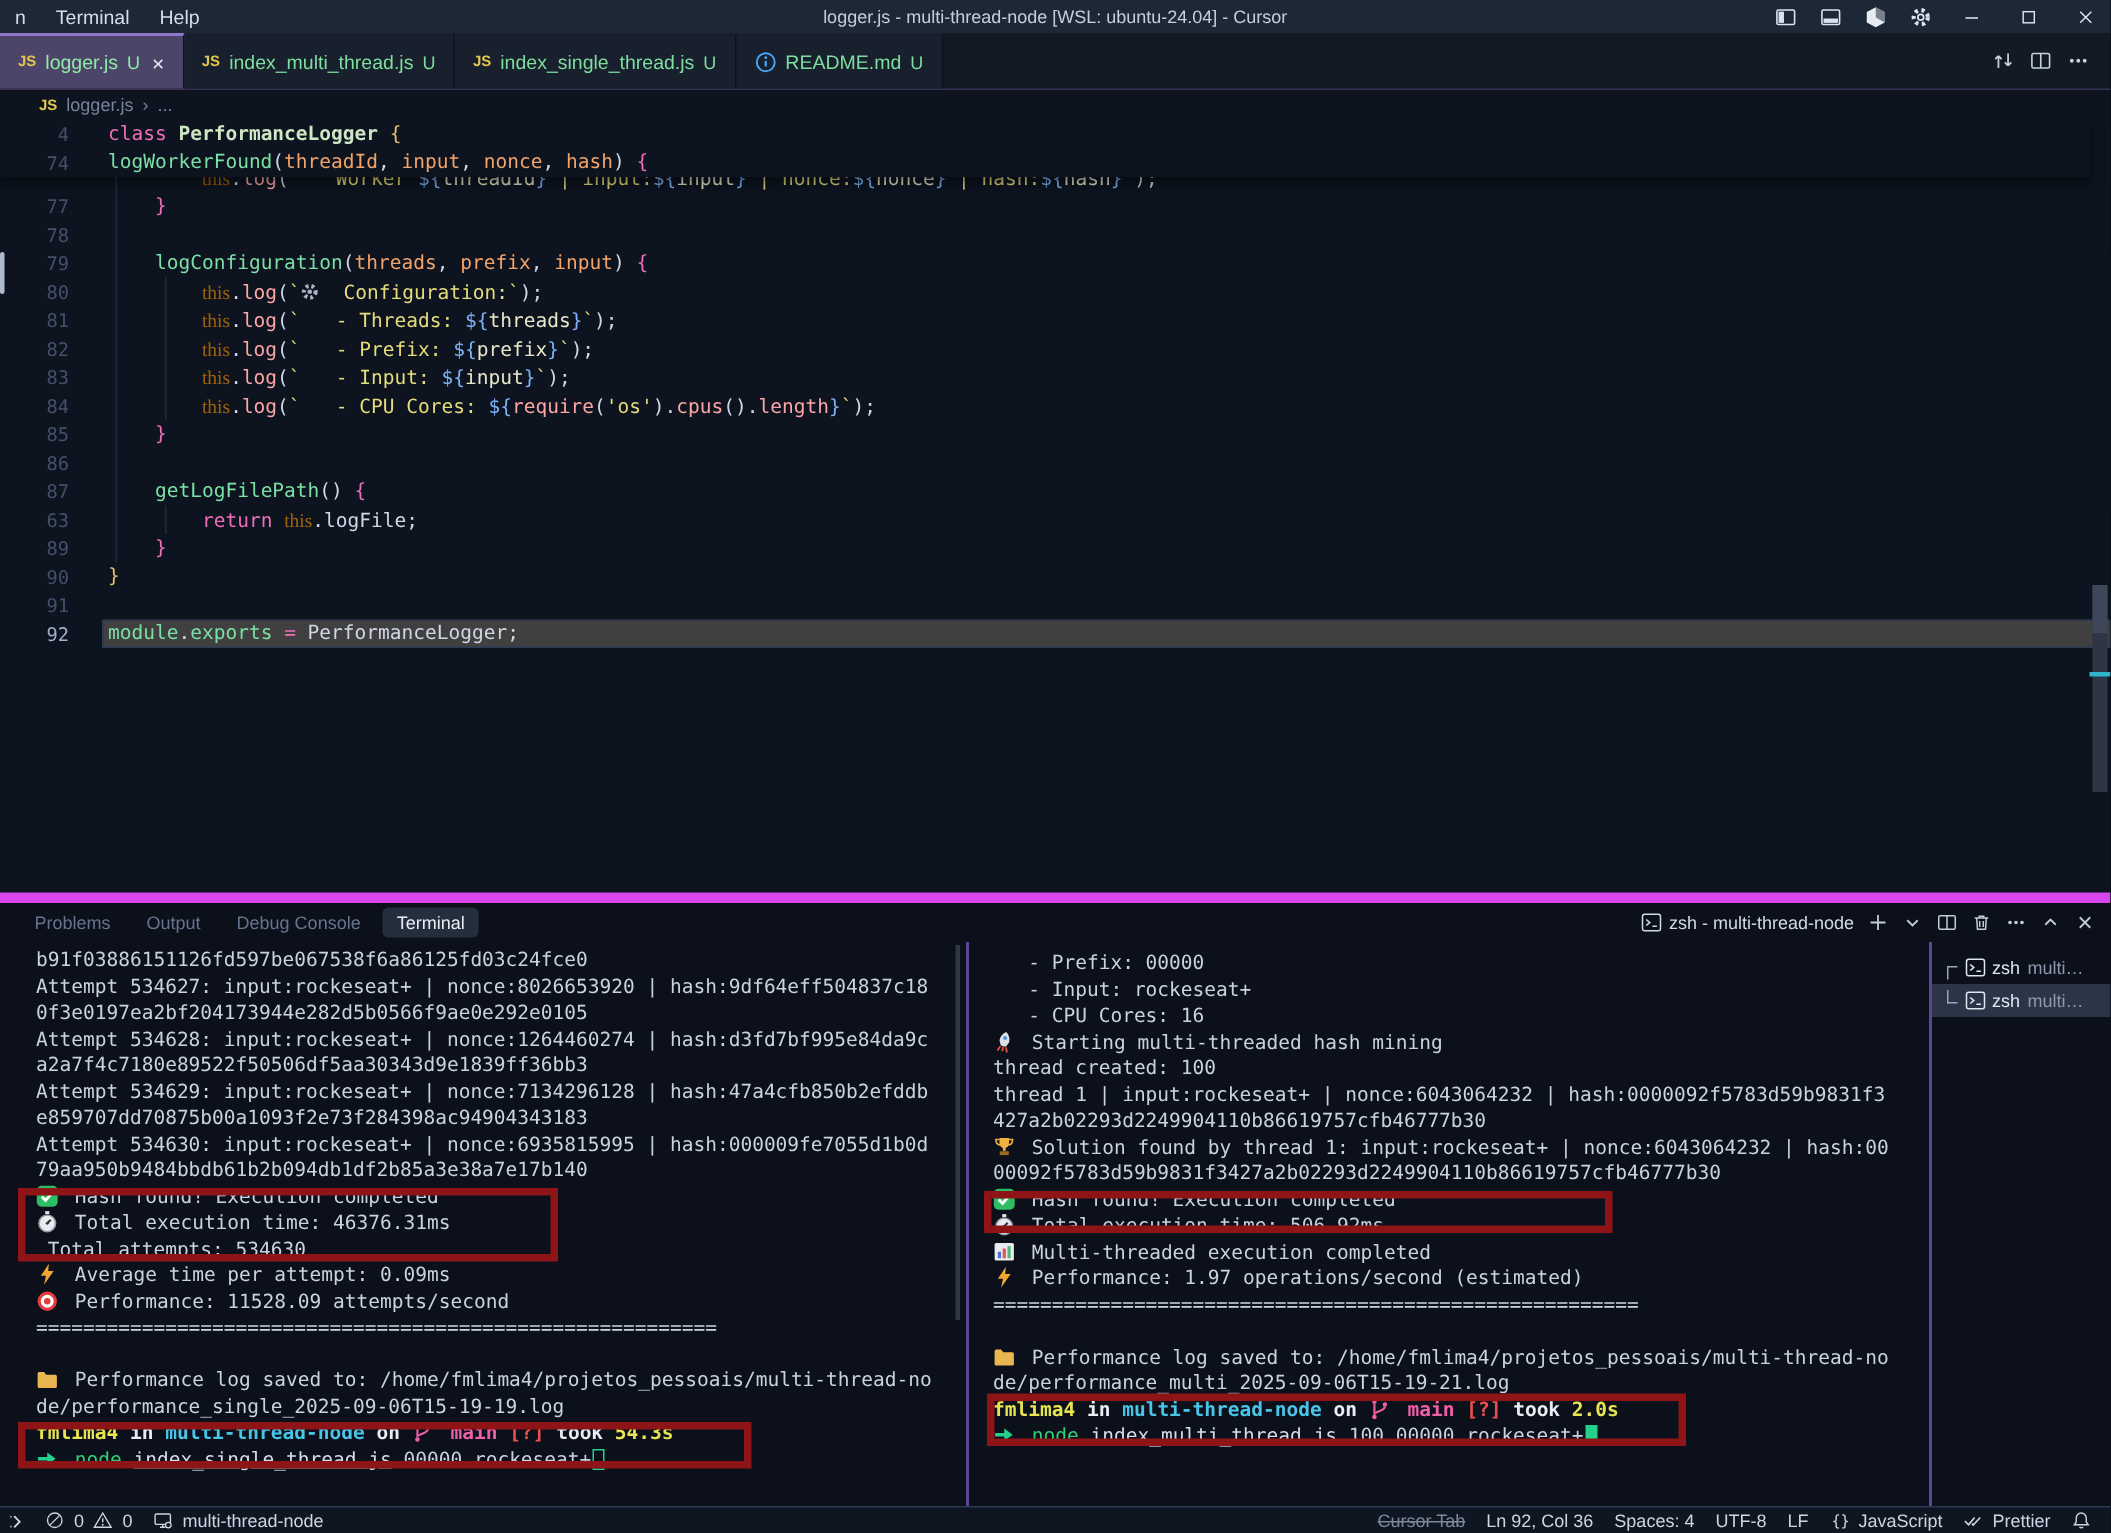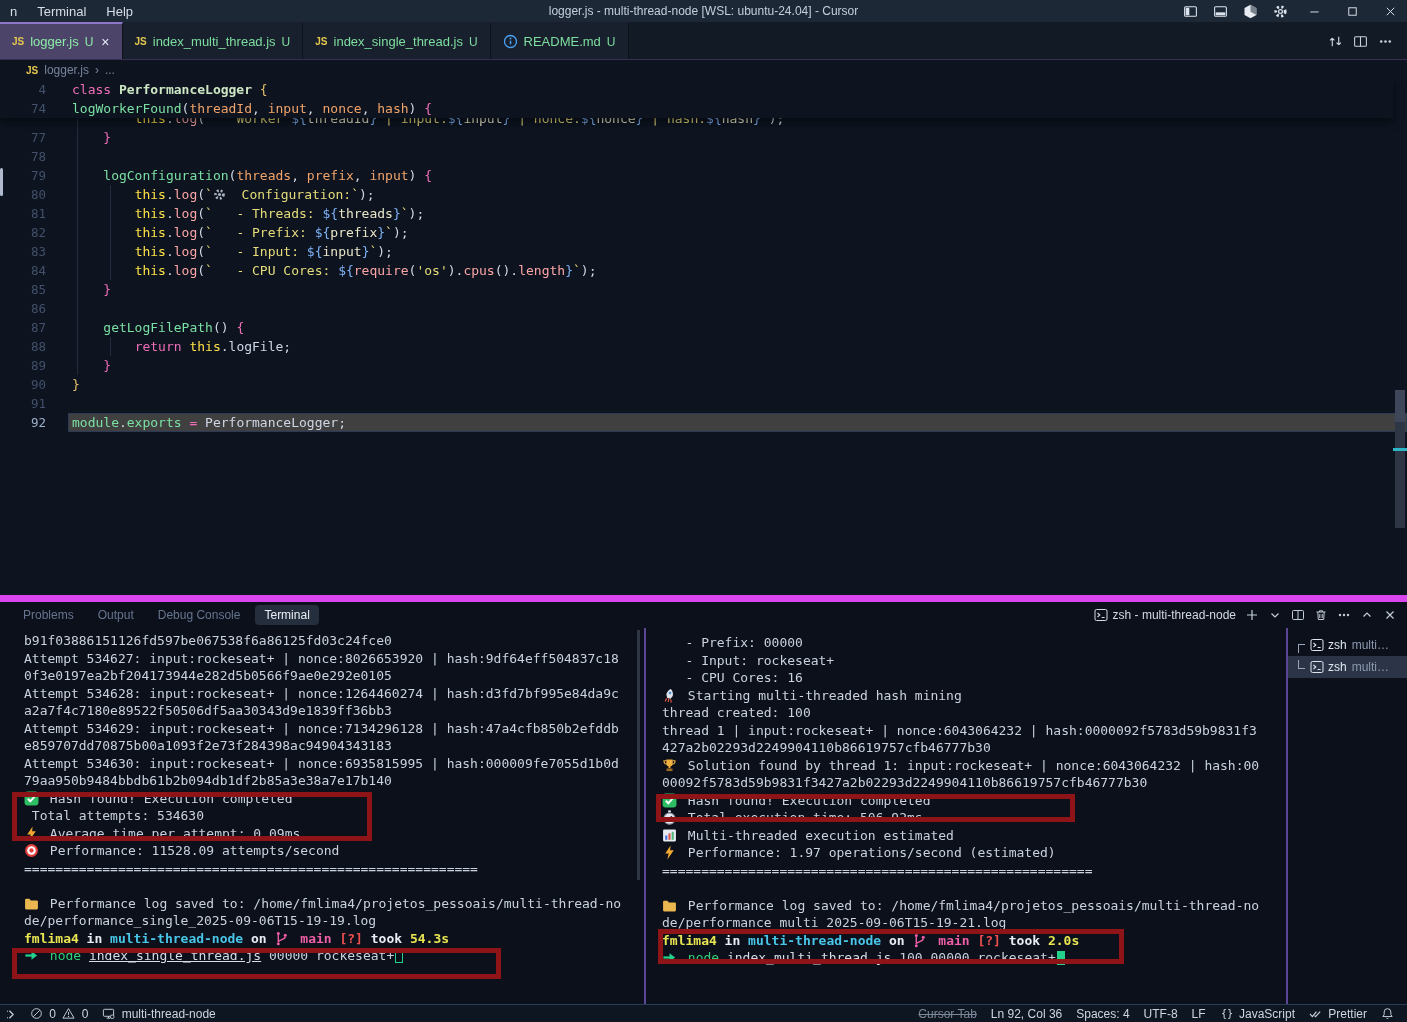--- a/index.html
+++ b/index.html
@@ -44,21 +44,21 @@
   #code-lines{padding-top:38px;}
   .guide{position:absolute;width:1px;background:#202b3d;}
   .left-marker{position:absolute;left:0;top:88px;width:3px;height:28px;background:#b0bccd;border-radius:2px;}
   .e-track{position:absolute;right:0;top:0;width:14px;height:100%;}
   .e-thumb{position:absolute;right:2px;top:310px;width:10px;height:138px;background:#2e3544;}
   .e-thumb-hot{position:absolute;right:2px;top:310px;width:10px;height:32px;background:#3e4759;}
   .e-mark{position:absolute;right:0;top:368px;width:14px;height:3px;background:#2fb6c9;}
 
   
   .tk-kw{color:#ef6eb8;} .tk-fn{color:#7be0a3;} .tk-cname{color:#cde7c4;font-weight:bold;}
-  .tk-pr{color:#f2a368;} .tk-th{color:#fde047;} .tk-pp{color:#fca5a5;}
+  .tk-pr{color:#f2a368;} .tk-th{color:#a16207;font-family:Liberation Serif, serif;} .tk-pp{color:#fca5a5;}
   .tk-st{color:#e6dc7a;} .tk-in{color:#7fb3f7;} .tk-vi{color:#e9e6c8;}
   .tk-pn{color:#cfd6e4;} .tk-b1{color:#e3c06c;} .tk-b2{color:#ef6eb8;}
   .tk-y{color:#e8e551;font-weight:bold;} .tk-c{color:#49c5e8;font-weight:bold;}
   .tk-p{color:#ef5fa7;font-weight:bold;} .tk-r{color:#ef4f4f;font-weight:bold;}
   .tk-w{color:#e8edf4;font-weight:bold;} .tk-g{color:#2fd178;}
   .tk-u{color:#d6dde8;text-decoration:underline;}
   .tk-strike{color:#7c8798;text-decoration:line-through;}
 
   
   .panel{position:absolute;top:595px;left:0;right:0;height:526px;background:#0b101b;border-top:7px solid #d946ef;border-bottom:2px solid #4b3d78;}
@@ -279,21 +279,21 @@
       </div>
       <div class="code-row">
         <div class="gutter">86</div>
         <div class="row-content"></div>
       </div>
       <div class="code-row">
         <div class="gutter">87</div>
         <div class="row-content"><span class="tk-pn">    </span><span class="tk-fn">getLogFilePath</span><span class="tk-pn">() </span><span class="tk-b2">{</span></div>
       </div>
       <div class="code-row">
-        <div class="gutter">88</div>
+        <div class="gutter">63</div>
         <div class="row-content"><span class="tk-pn">        </span><span class="tk-kw">return </span><span class="tk-th">this</span><span class="tk-pn">.</span><span class="tk-pn">logFile;</span></div>
       </div>
       <div class="code-row">
         <div class="gutter">89</div>
         <div class="row-content"><span class="tk-b2">    }</span></div>
       </div>
       <div class="code-row">
         <div class="gutter">90</div>
         <div class="row-content"><span class="tk-b1">}</span></div>
       </div>
@@ -377,20 +377,26 @@
           <div class="t-row"><span>Attempt 534628: input:rockeseat+ | nonce:1264460274 | hash:d3fd7bf995e84da9c</span></div>
           <div class="t-row"><span>a2a7f4c7180e89522f50506df5aa30343d9e1839ff36bb3</span></div>
           <div class="t-row"><span>Attempt 534629: input:rockeseat+ | nonce:7134296128 | hash:47a4cfb850b2efddb</span></div>
           <div class="t-row"><span>e859707dd70875b00a1093f2e73f284398ac94904343183</span></div>
           <div class="t-row"><span>Attempt 534630: input:rockeseat+ | nonce:6935815995 | hash:000009fe7055d1b0d</span></div>
           <div class="t-row"><span>79aa950b9484bbdb61b2b094db1df2b85a3e38a7e17b140</span></div>
           <div class="t-row"><span class="ic ic-check"><svg viewBox="0 0 14 14">
                 <rect x="0.5" y="0.5" width="13" height="13" rx="3" fill="#2dbd63"></rect>
                 <path d="M3.6 7.2l2.3 2.4 4.5-5" stroke="#fff" stroke-width="1.8" fill="none"></path>
               </svg></span><span> Hash found! Execution completed</span></div>
+          <div class="t-row"><span class="ic ic-stopwatch"><svg viewBox="0 0 14 14">
+                <rect x="5.7" y="0.4" width="2.6" height="1.8" fill="#dfe3ea"></rect>
+                <circle cx="7" cy="8" r="5.2" fill="#e8ebf0" stroke="#8f97a4"></circle>
+                <path d="M7 8L9.2 5.8" stroke="#333" stroke-width="1.3"></path>
+                <circle cx="7" cy="8" r="0.9" fill="#333"></circle>
+              </svg></span><span> Total execution time: 46376.31ms</span></div>
           <div class="t-row"><span> Total attempts: 534630</span></div>
           <div class="t-row"><span class="ic ic-lightning"><svg viewBox="0 0 14 14">
                 <polygon points="8,0.5 3,8 6.2,8 5,13.5 11,5 7.6,5" fill="#f0a732"></polygon>
               </svg></span><span> Average time per attempt: 0.09ms</span></div>
           <div class="t-row"><span class="ic ic-dart"><svg viewBox="0 0 14 14">
                 <circle cx="7" cy="7" r="6" fill="#e23d3d"></circle>
                 <circle cx="7" cy="7" r="4" fill="#fff"></circle>
                 <circle cx="7" cy="7" r="2" fill="#e23d3d"></circle>
               </svg></span><span> Performance: 11528.09 attempts/second</span></div>
           <div class="t-row"><span>==========================================================</span></div>
@@ -442,21 +448,21 @@
                 <rect x="5.7" y="0.4" width="2.6" height="1.8" fill="#dfe3ea"></rect>
                 <circle cx="7" cy="8" r="5.2" fill="#e8ebf0" stroke="#8f97a4"></circle>
                 <path d="M7 8L9.2 5.8" stroke="#333" stroke-width="1.3"></path>
                 <circle cx="7" cy="8" r="0.9" fill="#333"></circle>
               </svg></span><span> Total execution time: 506.92ms</span></div>
           <div class="t-row"><span class="ic ic-chart"><svg viewBox="0 0 14 14">
                 <rect x="1" y="1.5" width="12" height="11" rx="1" fill="#e8ecf2"></rect>
                 <rect x="3" y="7" width="2" height="4" fill="#4a72d9"></rect>
                 <rect x="6" y="5" width="2" height="6" fill="#e2574c"></rect>
                 <rect x="9" y="3.5" width="2" height="7.5" fill="#53b87a"></rect>
-              </svg></span><span> Multi-threaded execution estimated</span></div>
+              </svg></span><span> Multi-threaded execution completed</span></div>
           <div class="t-row"><span class="ic ic-lightning"><svg viewBox="0 0 14 14">
                 <polygon points="8,0.5 3,8 6.2,8 5,13.5 11,5 7.6,5" fill="#f0a732"></polygon>
               </svg></span><span> Performance: 1.97 operations/second (estimated)</span></div>
           <div class="t-row"><span>=======================================================</span></div>
           <div class="t-row"></div>
           <div class="t-row"><span class="ic ic-folder"><svg viewBox="0 0 14 14">
                 <path d="M1 3.5a1 1 0 011-1h3l1.4 1.7H12a1 1 0 011 1v6.3a1 1 0 01-1 1H2a1 1 0 01-1-1z" fill="#eab64f"></path>
               </svg></span><span> Performance log saved to: /home/fmlima4/projetos_pessoais/multi-thread-no</span></div>
           <div class="t-row"><span>de/performance_multi_2025-09-06T15-19-21.log</span></div>
           <div class="t-row"><span class="tk-y">fmlima4</span><span class="tk-w"> in </span><span class="tk-c">multi-thread-node</span><span class="tk-w"> on </span><span class="ic ic-branch"><svg viewBox="0 0 14 14">

